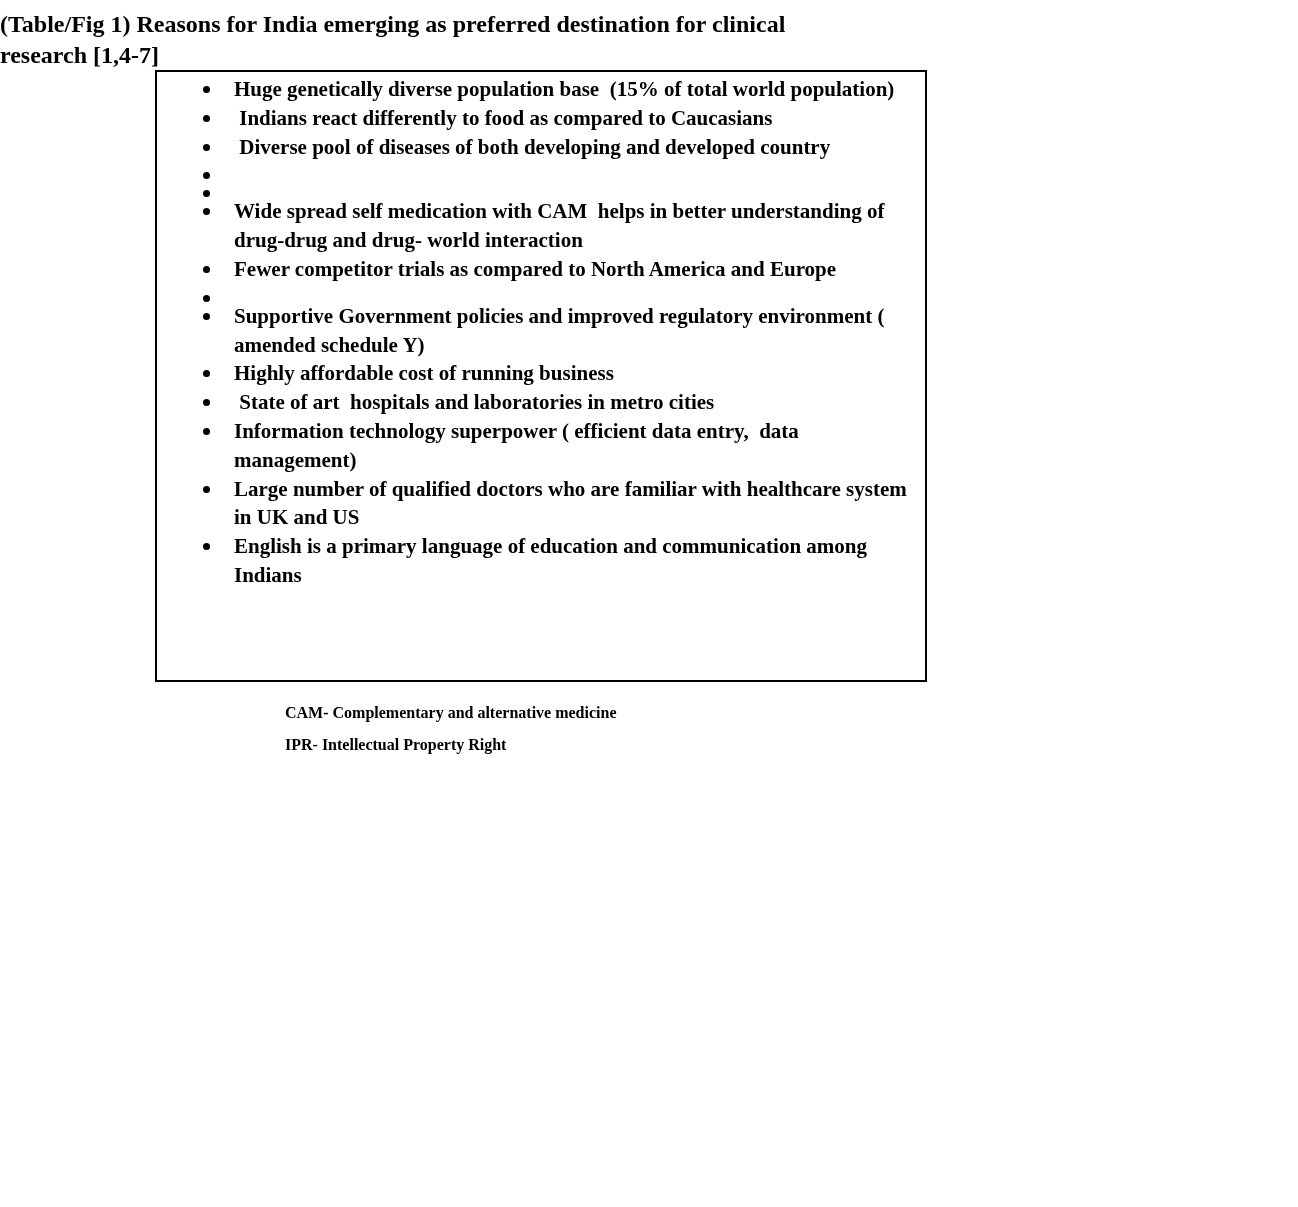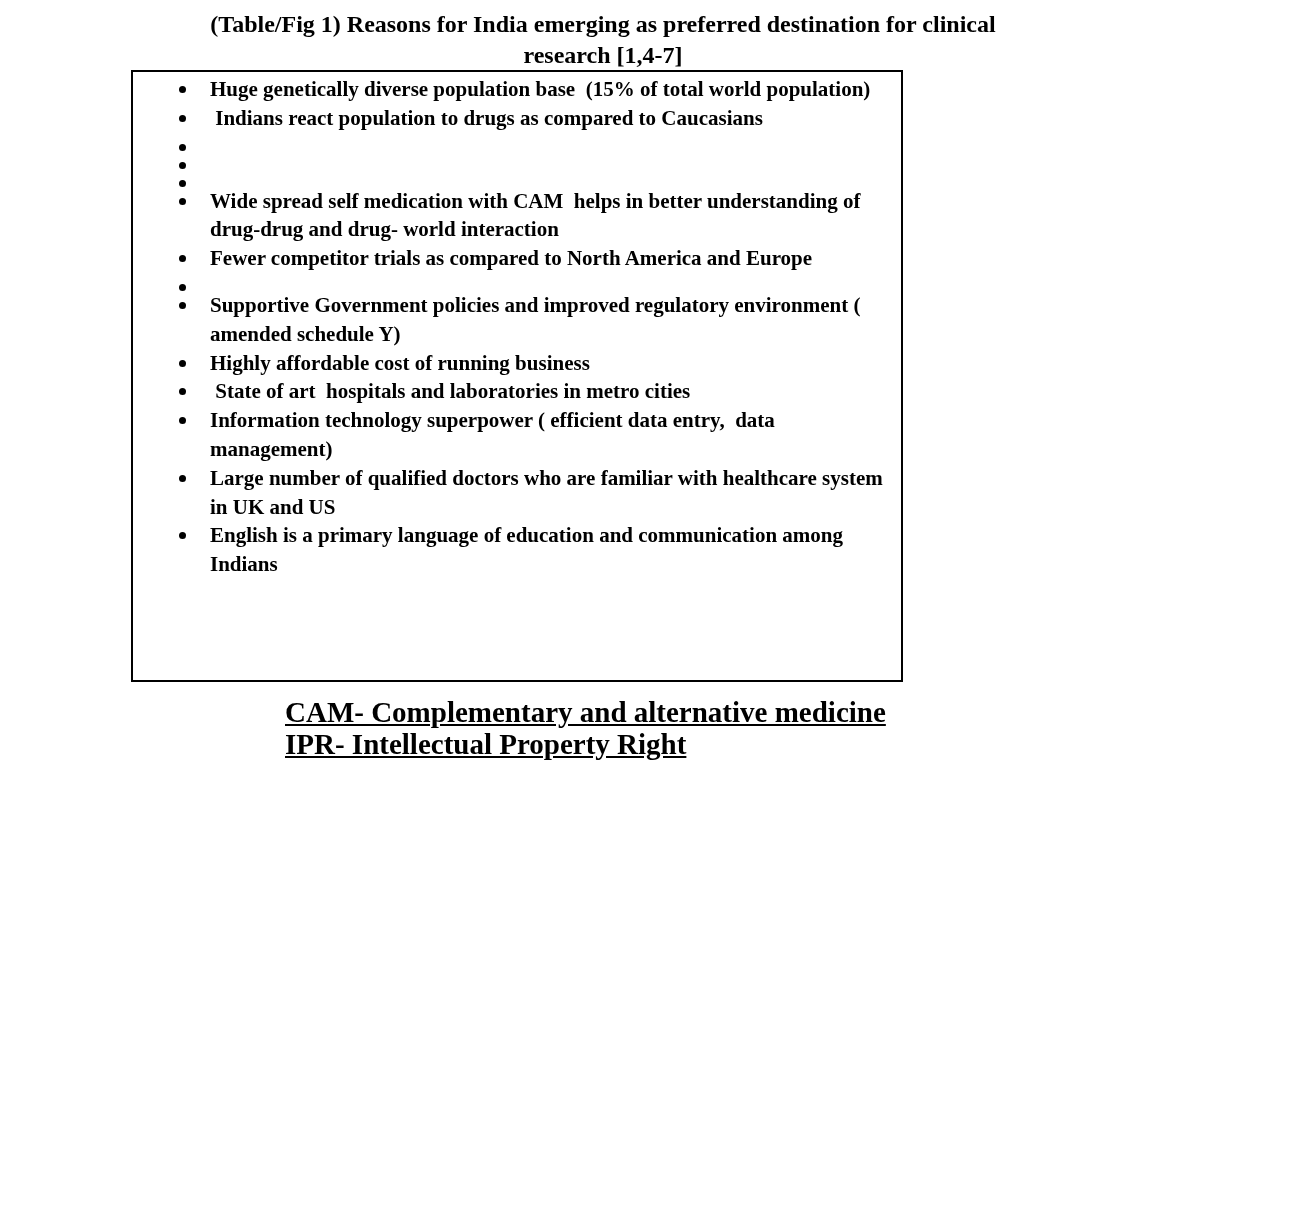--- a/index.html
+++ b/index.html
@@ -14,32 +14,31 @@
     color: #000000;
     font-family: "Liberation Serif", serif;
     font-weight: bold;
     overflow: hidden;
   }
   .fig-title {
     position: absolute;
     left: 0;
     top: 9px;
     width: 1206px;
-    text-align: center;
     font-size: 24px;
     line-height: 31px;
     font-weight: bold;
   }
   .fig-title .line {
     display: block;
     white-space: pre;
   }
   .reasons-box {
     position: absolute;
-    left: 131px;
+    left: 155px;
     top: 70px;
     width: 772px;
     height: 612px;
     border: 2px solid #000000;
     box-sizing: border-box;
     overflow: hidden;
     background: #ffffff;
   }
   ul.reasons-list {
     list-style: none;
@@ -63,24 +62,23 @@
   }
   .reason-text {
     margin-left: 24px;
     max-width: 858px;
     white-space: pre-wrap;
   }
   .footnotes {
     position: absolute;
     left: 285px;
     top: 697px;
-    font-size: 29px;
+    font-size: 16px;
     line-height: 31.5px;
     font-weight: bold;
-    text-decoration: underline;
   }
   .footnote-line {
     white-space: pre;
   }
 </style>
 </head>
 <body>
 
 <div class="page">
 
@@ -90,24 +88,25 @@
   </div>
 
   <div class="reasons-box">
     <ul class="reasons-list">
       <li class="reason-item">
         <span class="bullet-dot"></span>
         <span class="reason-text">Huge genetically diverse population base  (15% of total world population)</span>
       </li>
       <li class="reason-item">
         <span class="bullet-dot"></span>
-        <span class="reason-text"> Indians react population to drugs as compared to Caucasians</span>
+        <span class="reason-text"> Indians react differently to food as compared to Caucasians</span>
       </li>
       <li class="reason-item">
         <span class="bullet-dot"></span>
+        <span class="reason-text"> Diverse pool of diseases of both developing and developed country</span>
       </li>
       <li class="reason-item">
         <span class="bullet-dot"></span>
       </li>
       <li class="reason-item">
         <span class="bullet-dot"></span>
       </li>
       <li class="reason-item">
         <span class="bullet-dot"></span>
         <span class="reason-text">Wide spread self medication with CAM  helps in better understanding of drug-drug and drug- world interaction</span>

